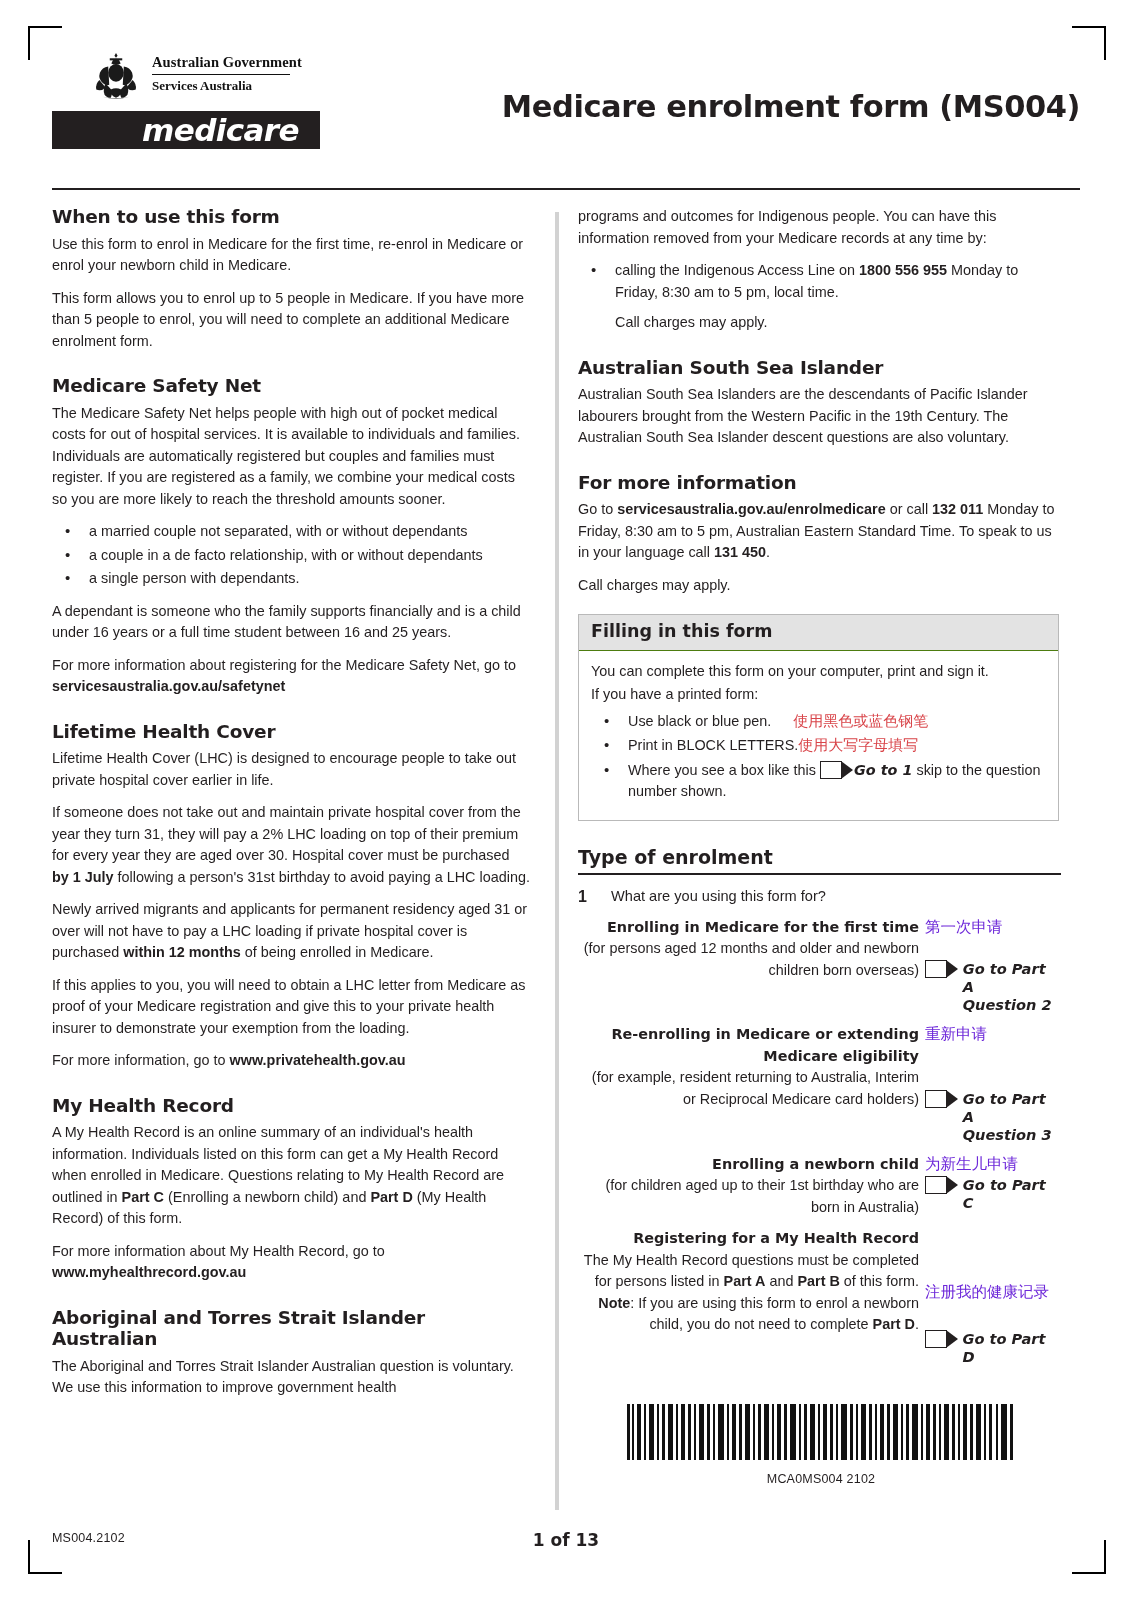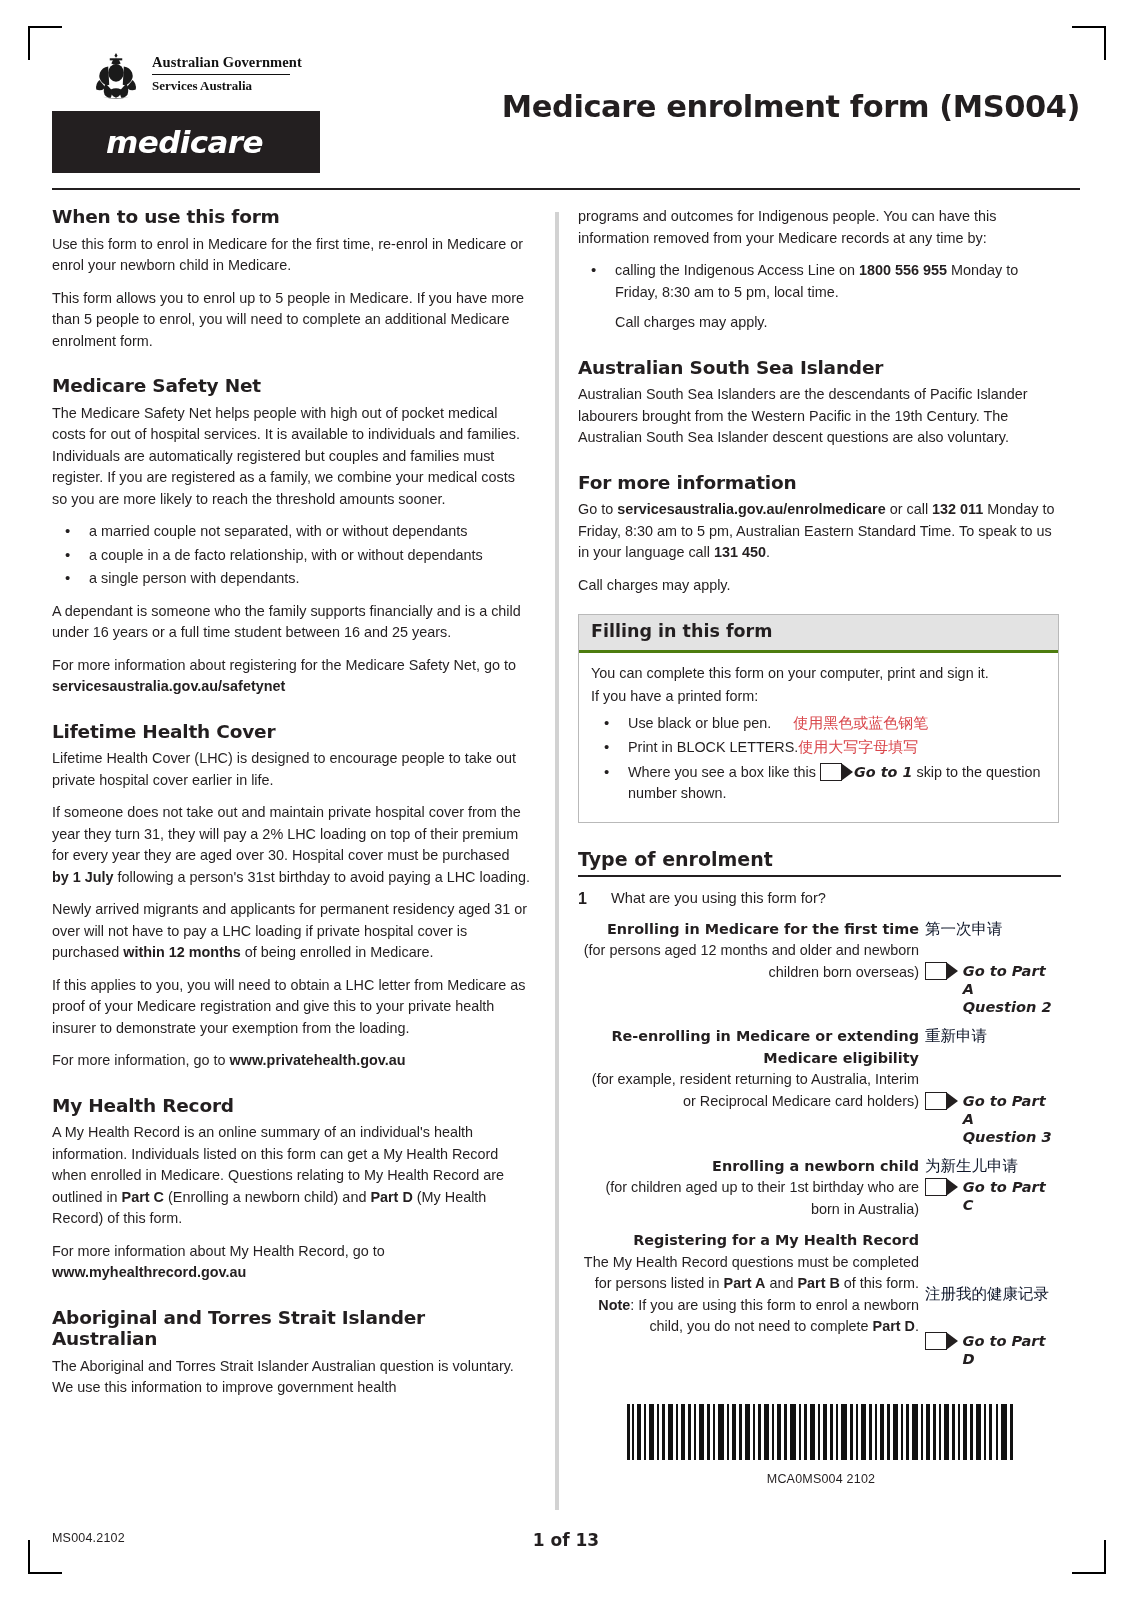--- a/index.html
+++ b/index.html
@@ -23,22 +23,22 @@
   .header { position: absolute; left: 52px; top: 45px; right: 52px; height: 135px; }
   .crest-block { position: absolute; left: 38px; top: 6px; display: flex; align-items: flex-start; gap: 10px; }
   .crest { width: 52px; height: 52px; }
   .gov-lines { padding-top: 3px; }
   .gov-line1 { font-size: 14.5px; font-weight: bold; letter-spacing: .1px; color: #111;
                font-family: "Liberation Serif", serif; }
   .gov-rule { width: 138px; height: 1px; background: #111; margin: 3px 0 3px 0; }
   .gov-line2 { font-size: 13px; font-weight: bold; color: #111; font-family: "Liberation Serif", serif; }
 
   .medicare-badge {
-    position: absolute; left: 0px; top: 66px; width: 268px; height: 62px;
-    background: #231f20; display: flex; align-items: center;
+    position: absolute; left: 0px; top: 66px; width: 268px; height: 38px;
+    background: #231f20; display: flex; align-items: center; padding-left: 36px;
   }
   .medicare-badge span {
     color: #fff; font-size: 31px; font-weight: bold; font-style: italic;
     letter-spacing: -.6px; padding-left: 54px; font-family: "DejaVu Sans", sans-serif;
   }
 
   .doc-title {
     position: absolute; right: 0; top: 44px; font-size: 30.5px; font-weight: bold;
     letter-spacing: -.45px; color: #231f20; font-family: "DejaVu Sans", sans-serif;
   }
@@ -60,21 +60,21 @@
   ul.bul li { position: relative; padding-left: 37px; margin-bottom: 2px; }
   ul.bul li:before {
     content: "\2022"; position: absolute; left: 13px; top: -1px; font-size: 15px;
   }
   b, strong { font-weight: bold; }
 
   
   .fillbox { margin-top: 18px; border: 1px solid #b9b9b9; width: 481px; }
   .fillbox-head {
     background: #e3e3e3; padding: 6px 12px 7px 12px; font-size: 17.5px; font-weight: bold;
-    border-bottom: 3px solid #4d7c0f; font-family: "DejaVu Sans", sans-serif;
+    border-bottom: 1px solid #4d7c0f; font-family: "DejaVu Sans", sans-serif;
   }
   .fillbox-body { padding: 10px 12px 14px 12px; }
   .fillbox-body p { margin: 0 0 2px 0; }
   .fillbox-body ul.bul { margin-top: 5px; margin-bottom: 0; }
   .fillbox-body ul.bul li { margin-bottom: 3px; }
   .cn-inline { color: #d9454a; font-family: "DejaVu Sans", sans-serif; font-size: 15px; margin-left: 8px; }
 
   
   .skipbox { display: inline-block; vertical-align: -4px; position: relative; width: 34px; height: 18px; }
   .skipbox .bx { position: absolute; left: 0; top: 0; width: 22px; height: 18px; border: 1.4px solid #231f20; background: #fff; }
@@ -90,21 +90,21 @@
   }
   .qrow { display: flex; margin-top: 11px; }
   .qnum { width: 33px; font-weight: bold; font-size: 16px; flex: none; }
   .qtext { font-size: 14.6px; }
 
   .optgrid { margin-top: 9px; position: relative; }
   .opt { display: flex; align-items: flex-start; margin-bottom: 10px; }
   .opt-text { flex: 1; text-align: right; padding-right: 6px; line-height: 21.5px; }
   .opt-text .ttl { font-weight: bold; display: block; font-family: "DejaVu Sans", sans-serif; }
   .opt-side { width: 136px; flex: none; position: relative; }
-  .opt-cn { color: #0f172a; font-family: "DejaVu Sans", sans-serif; font-size: 15.5px; white-space: nowrap; }
+  .opt-cn { color: #6d28d9; font-family: "DejaVu Sans", sans-serif; font-size: 15.5px; white-space: nowrap; }
   .opt-go { display: flex; align-items: flex-start; gap: 4px; }
   .opt-go .goto { font-size: 14.6px; line-height: 18px; }
   .opt-go .goto .l2 { display: block; }
 
   
   .barcode-wrap { position: absolute; left: 627px; top: 1404px; width: 388px; text-align: center; }
   .barcode { height: 56px; width: 388px; display: block; }
   .barcode-label { font-size: 12.5px; margin-top: 12px; letter-spacing: .2px; }
 
   

